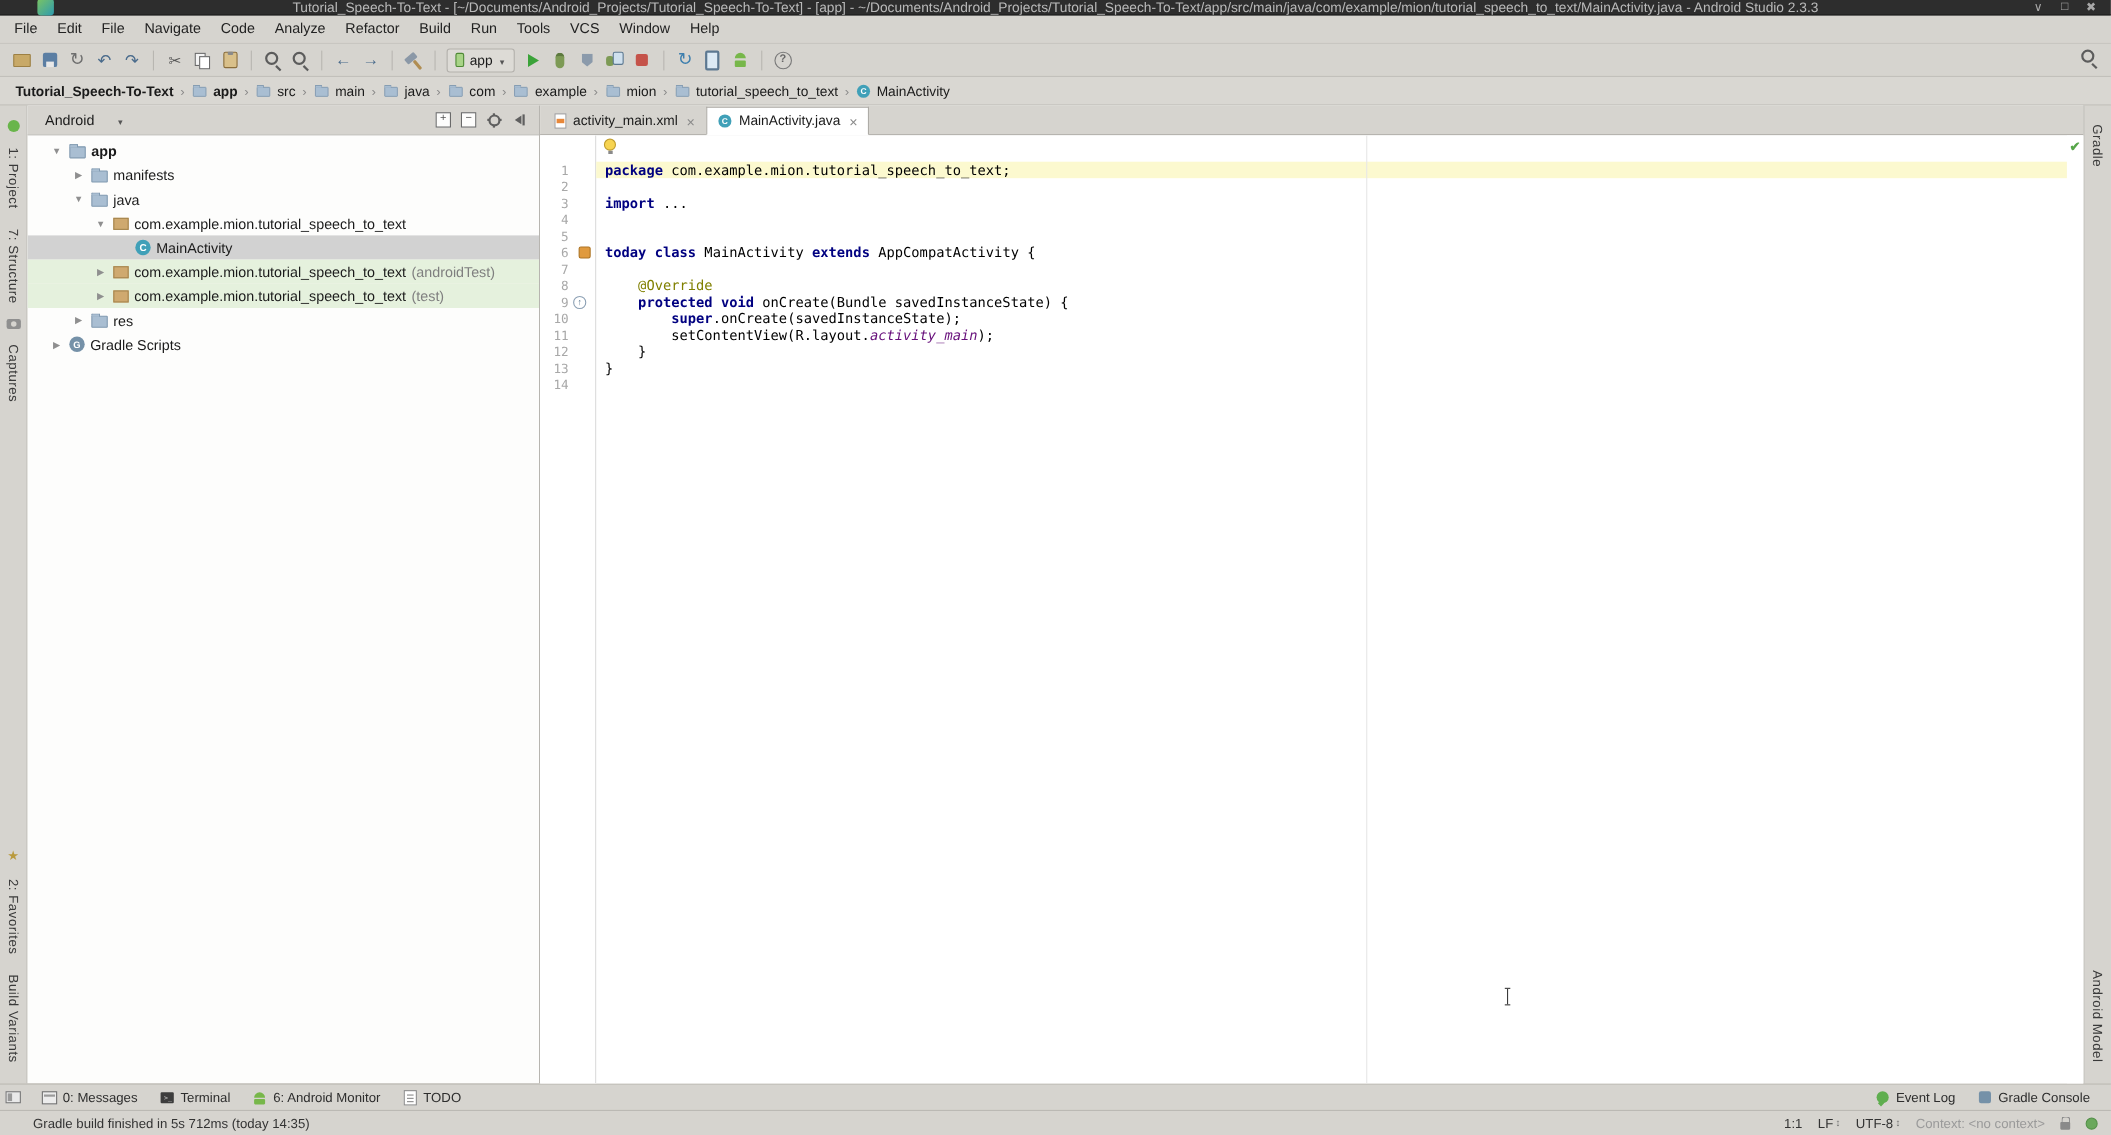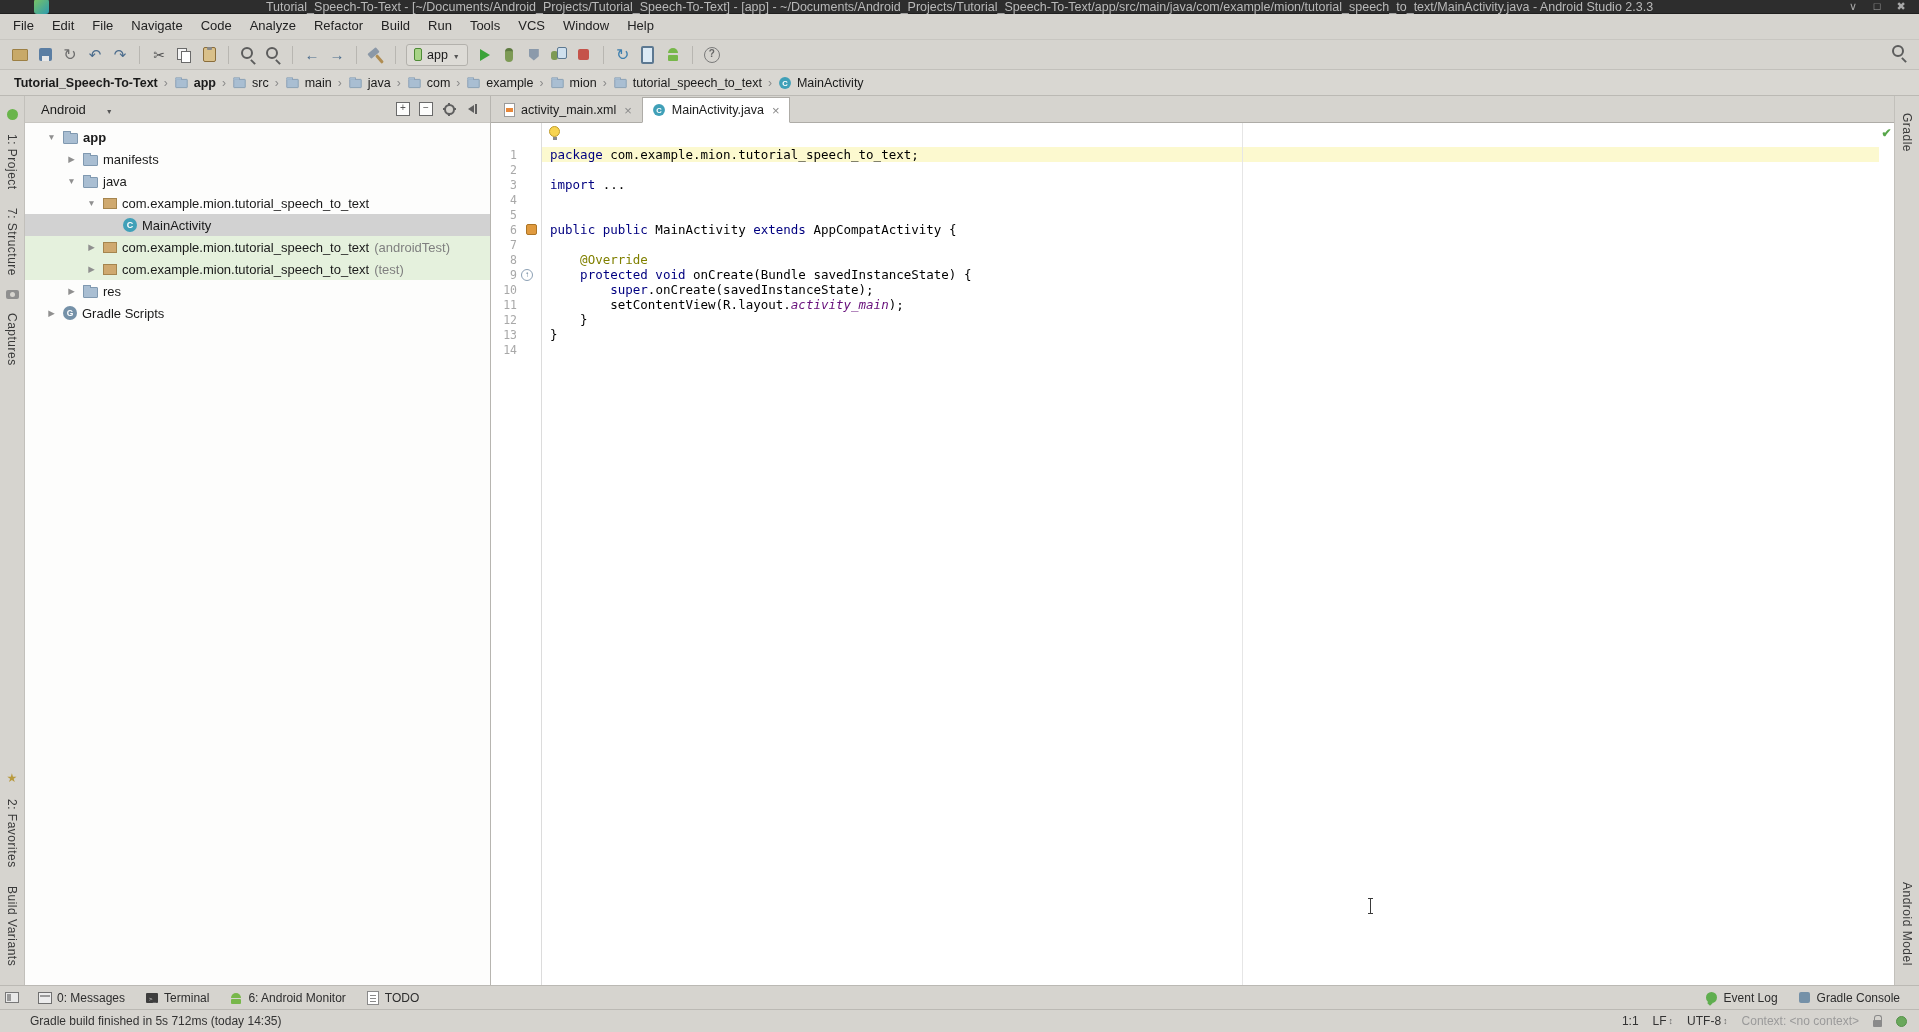--- a/index.html
+++ b/index.html
@@ -121,21 +121,21 @@
 .gutter{flex:0 0 auto;display:flex;flex-direction:column;padding-top:24px;border-right:1px solid #dcdcdc;background:#fff}
 .g-row{height:15px;display:flex;align-items:center}
 .g-num{width:30px;text-align:right;color:#a8a8a8;font-family:"DejaVu Sans Mono",monospace;font-size:11.5px;padding-right:4px}
 .g-ic{width:20px;display:flex;align-items:center;justify-content:center}
 .gi-class-marker::before{content:"";width:9px;height:9px;background:#e09a3e;border:1px solid #ad7526;border-radius:2px}
 .gi-override-marker{width:12px;height:12px;border:1px solid #8ca0b4;border-radius:50%}
 .gi-override-marker::before{content:"↑";font-size:8px;color:#5c7891;display:block;text-align:center;line-height:10px}
 .code-pane{flex:1;padding-top:24px;font-family:"DejaVu Sans Mono",monospace;font-size:12.5px;position:relative;min-width:0}
 .c-row{height:15px;line-height:15px;white-space:pre;padding-left:8px}
 .c-row.hl{background:#fcf9cf}
-.s-kw{color:#000080;font-weight:normal}
+.s-kw{color:#000080;font-weight:bold}
 .s-ann{color:#808000}
 .s-fld{color:#660e7a;font-style:italic}
 .s-t{color:#000}
 .margin-line{position:absolute;top:0;bottom:0;left:700px;width:1px;background:#e6e6e6}
 .bulb{position:absolute;left:58px;top:3px;width:11px;height:11px;border-radius:50%;background:#f7d451;border:1px solid #bf9c2c;z-index:2}
 .bulb::after{content:"";position:absolute;left:2.5px;top:10px;width:4px;height:3px;background:#8a8a8a}
 .estripe{width:15px;flex:0 0 auto;display:flex;flex-direction:column;align-items:center;padding-top:2px;background:#fff}
 .ok-check::before{content:"✔";color:#57a64a;font-size:12px;font-weight:bold}
 .ibeam{position:absolute;left:879px;top:776px;width:1px;height:14px;background:#3a3a3a}
 .ibeam::before{content:"";position:absolute;top:-1px;left:-2px;width:5px;height:1px;background:#3a3a3a}
@@ -451,21 +451,21 @@
               <span class="g-ic"></span>
             </div>
           </div>
         <div class="code-pane">
           <div class="margin-line"></div>
         <div class="c-row hl"><span class="s-kw">package</span><span class="s-t"> com.example.mion.tutorial_speech_to_text;</span></div>
             <div class="c-row"></div>
             <div class="c-row"><span class="s-kw">import</span><span class="s-t"> ...</span></div>
             <div class="c-row"></div>
             <div class="c-row"></div>
-            <div class="c-row"><span class="s-kw">public public</span><span class="s-t"> MainActivity </span><span class="s-kw">extends</span><span class="s-t"> AppCompatActivity {</span></div>
+            <div class="c-row"><span class="s-kw">today class</span><span class="s-t"> MainActivity </span><span class="s-kw">extends</span><span class="s-t"> AppCompatActivity {</span></div>
             <div class="c-row"></div>
             <div class="c-row"><span class="s-t">    </span><span class="s-ann">@Override</span></div>
             <div class="c-row"><span class="s-t">    </span><span class="s-kw">protected void</span><span class="s-t"> onCreate(Bundle savedInstanceState) {</span></div>
             <div class="c-row"><span class="s-t">        </span><span class="s-kw">super</span><span class="s-t">.onCreate(savedInstanceState);</span></div>
             <div class="c-row"><span class="s-t">        setContentView(R.layout.</span><span class="s-fld">activity_main</span><span class="s-t">);</span></div>
             <div class="c-row"><span class="s-t">    }</span></div>
             <div class="c-row"><span class="s-t">}</span></div>
             <div class="c-row"></div>
           </div>
         <div class="estripe">

